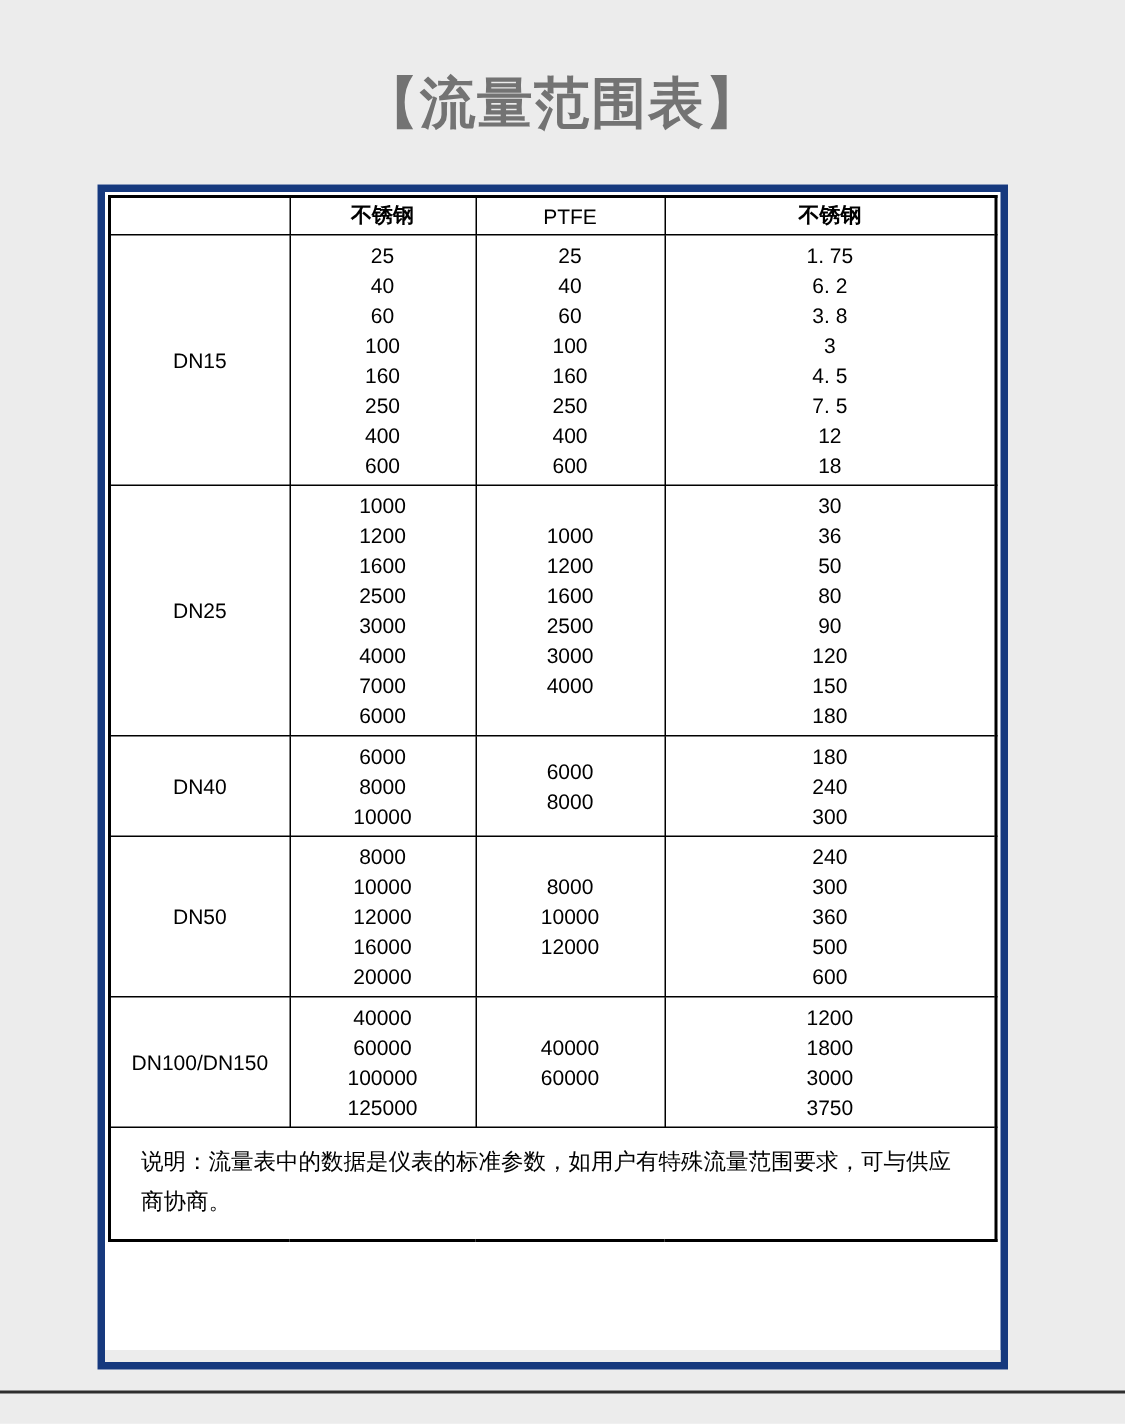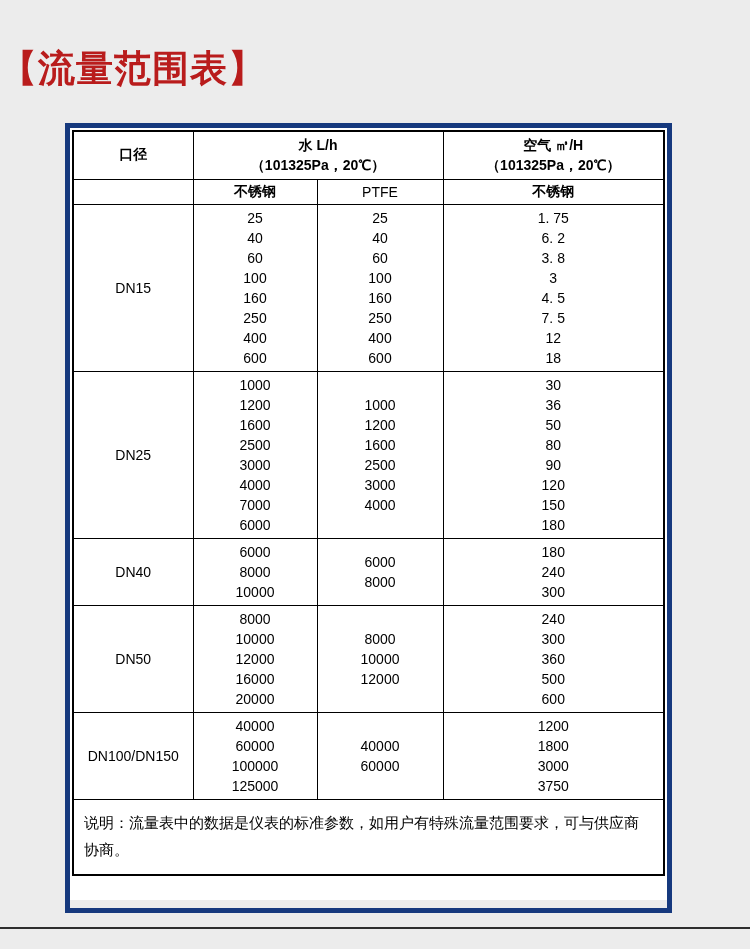--- a/index.html
+++ b/index.html
@@ -6,24 +6,24 @@
   html, body {
     width: 750px; height: 949px;
     background: var(--page-bg, #ececec);
     font-family: "Liberation Sans", sans-serif;
     position: relative;
     color: #000;
   }
   .page-title {
     position: absolute;
     top: 44px; left: 0; width: 100%;
-    text-align: left;
+    text-align: center;
     font-size: 37px;
     font-weight: bold;
-    color: #b91c1c;
+    color: #737373;
     letter-spacing: 1px;
   }
   .panel {
     position: absolute;
     left: 65px; top: 123px;
     width: 607px; height: 790px;
     background: #ffffff;
     border: 5px solid var(--panel-border, #16397e);
     padding: 2px 2px 0 2px;
   }
@@ -47,21 +47,21 @@
   .hdr-main { height: 48px; font-weight: bold; }
   .hdr-main .sub { font-weight: bold; font-size: 14px; line-height: 20px; }
   .hdr-mat { height: 25px; font-weight: bold; }
   .hdr-ptfe { font-weight: normal; border-left-style: hidden; }
   td.block-cell, td.diameter-cell { padding: 3px 0; }
   td.block-cell div, td.diameter-cell div { height: 20px; line-height: 20px; }
   td.note-cell {
     height: 76px;
     text-align: left;
     vertical-align: top;
-    padding: 9px 10px;
+    padding: 9px 20px;
     font-size: 15px;
     line-height: 27px;
   }
   .panel-bottom-strip {
     position: absolute;
     left: 0; bottom: 0;
     width: 100%; height: 8px;
     background: #ececec;
   }
   .bottom-divider {
@@ -78,31 +78,20 @@
 
 <div class="panel">
   <table class="flow">
     <colgroup>
       <col class="c1">
         <col class="c2">
         <col class="c3">
         <col class="c4">
     </colgroup>
     <thead>
-      <tr class="hdr-main">
-        <th>口径</th>
-        <th colspan="2">
-          <div class="sub">水 L/h</div>
-          <div class="sub">（101325Pa，20℃）</div>
-        </th>
-        <th>
-          <div class="sub">空气 ㎥/H</div>
-          <div class="sub">（101325Pa，20℃）</div>
-        </th>
-      </tr>
       <tr class="hdr-mat">
         <th></th>
         <th>不锈钢</th>
         <th class="hdr-ptfe">PTFE</th>
         <th>不锈钢</th>
       </tr>
     </thead>
     <tbody>
         <tr>
           <td class="diameter-cell">

